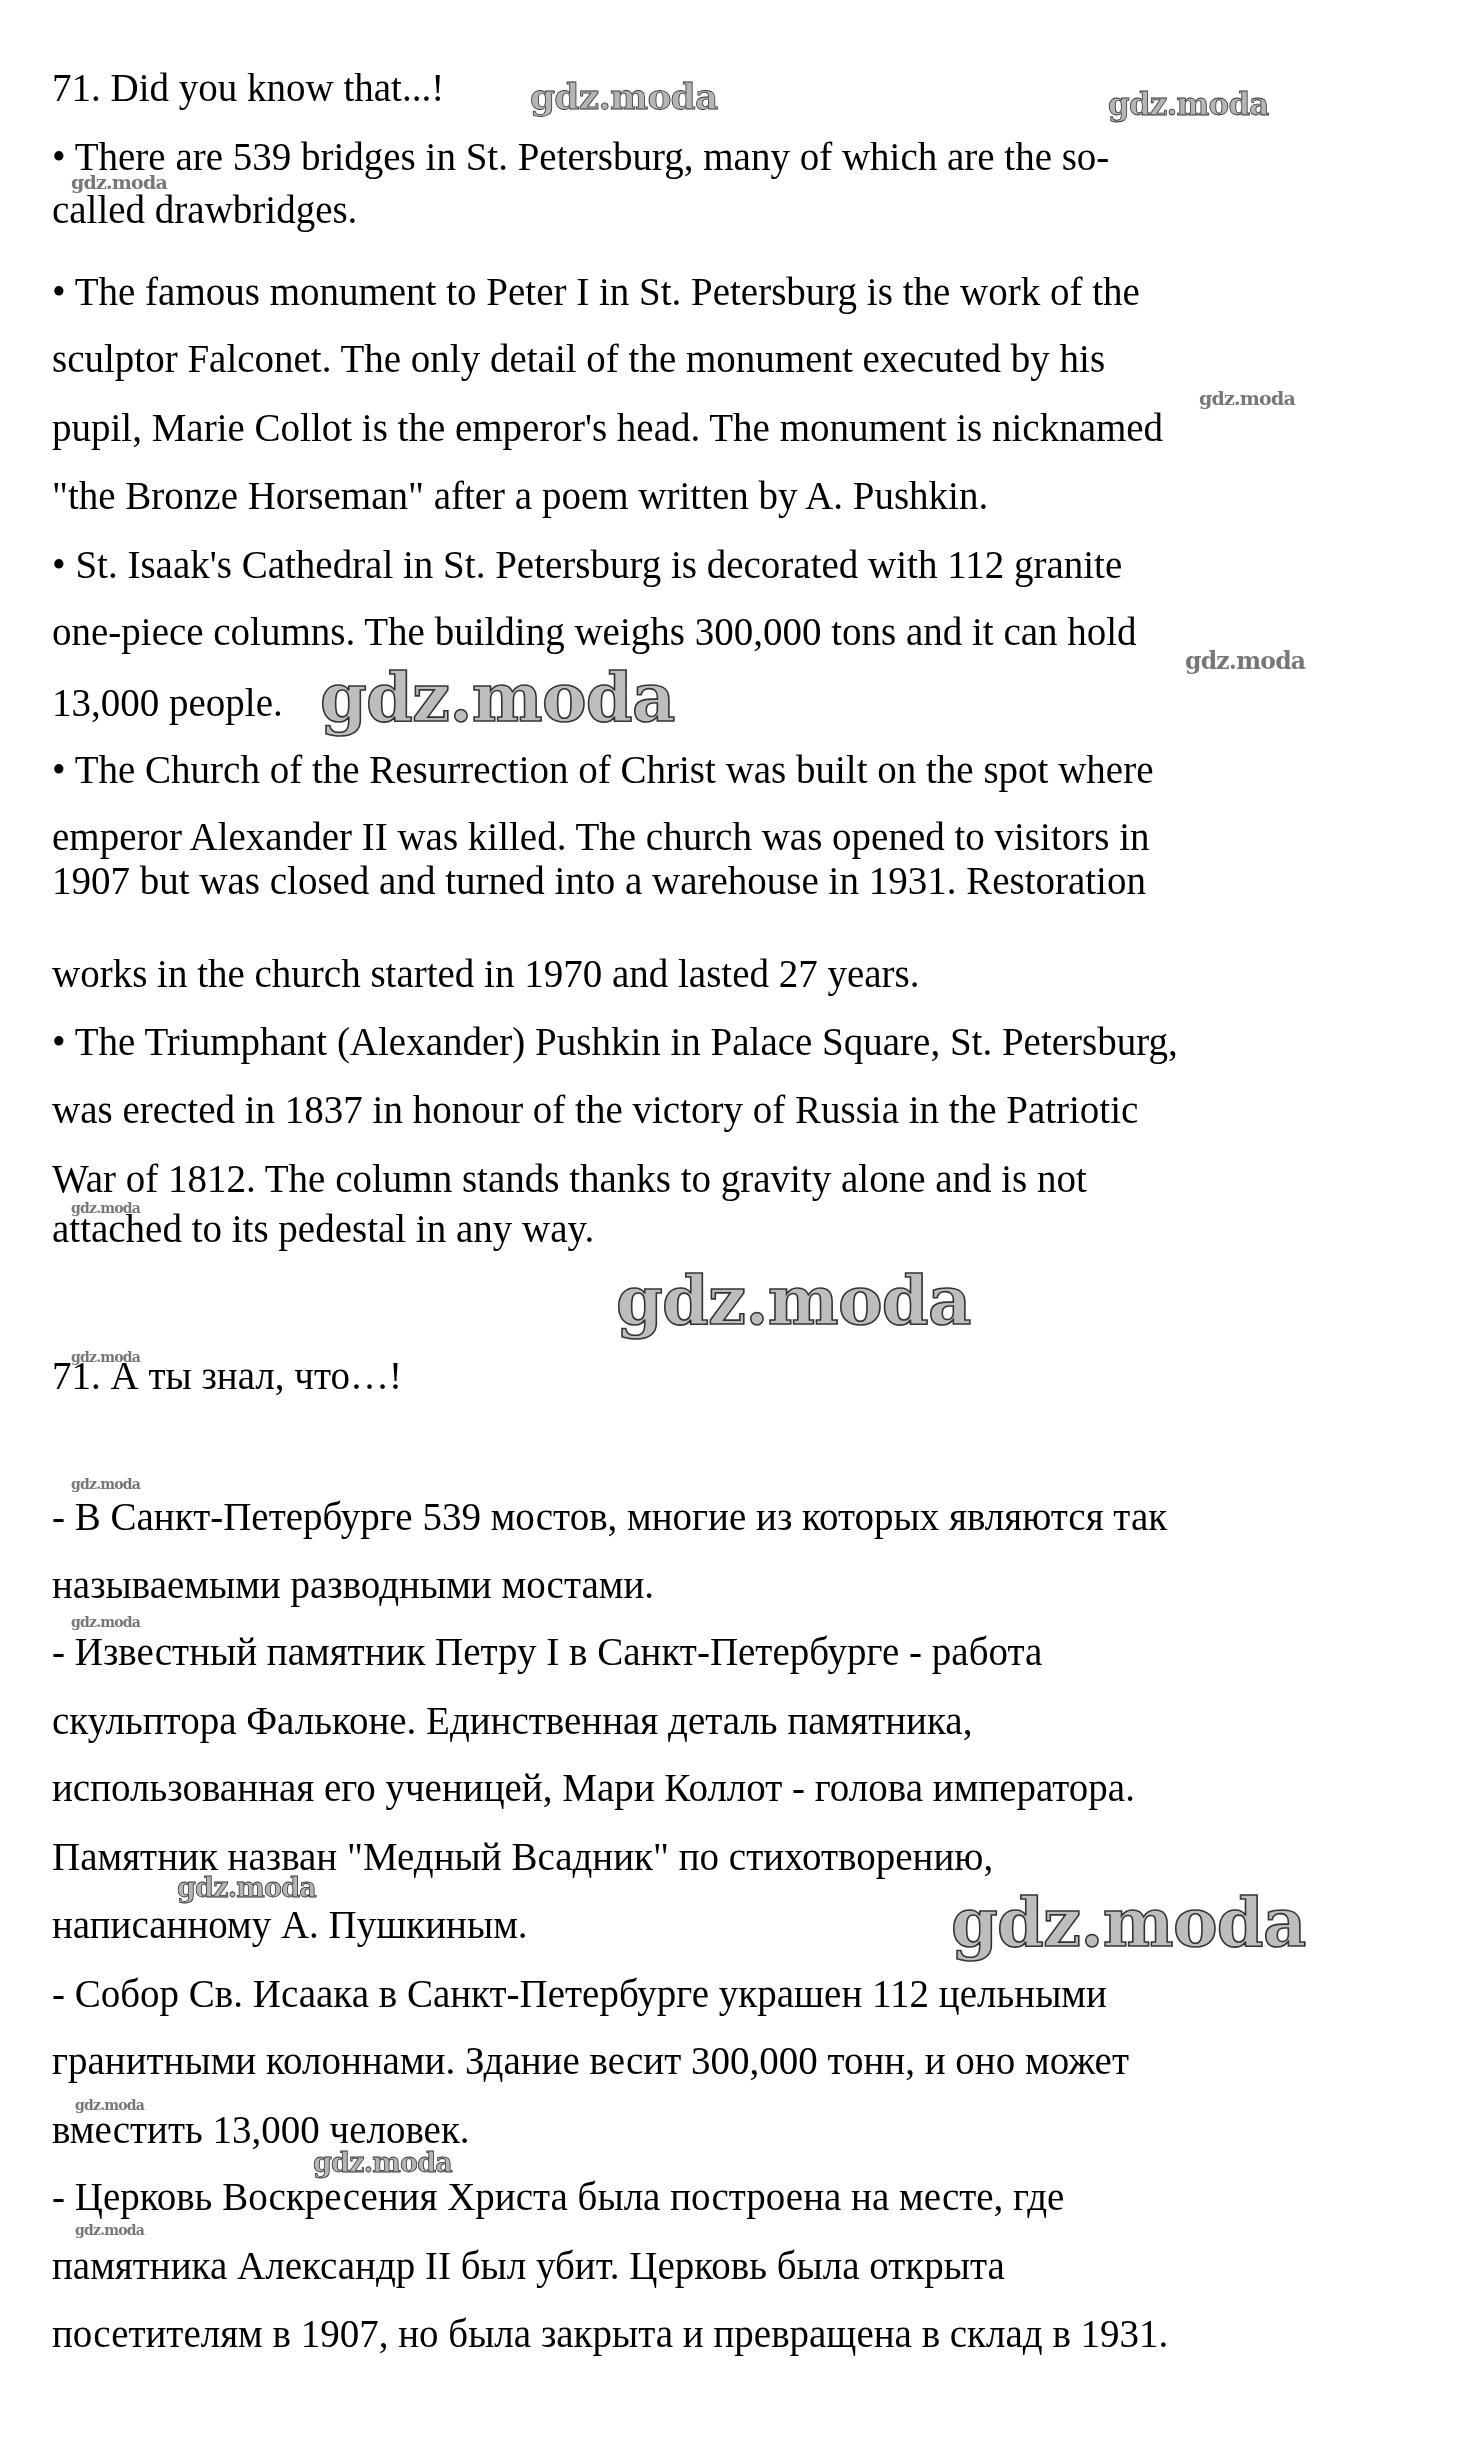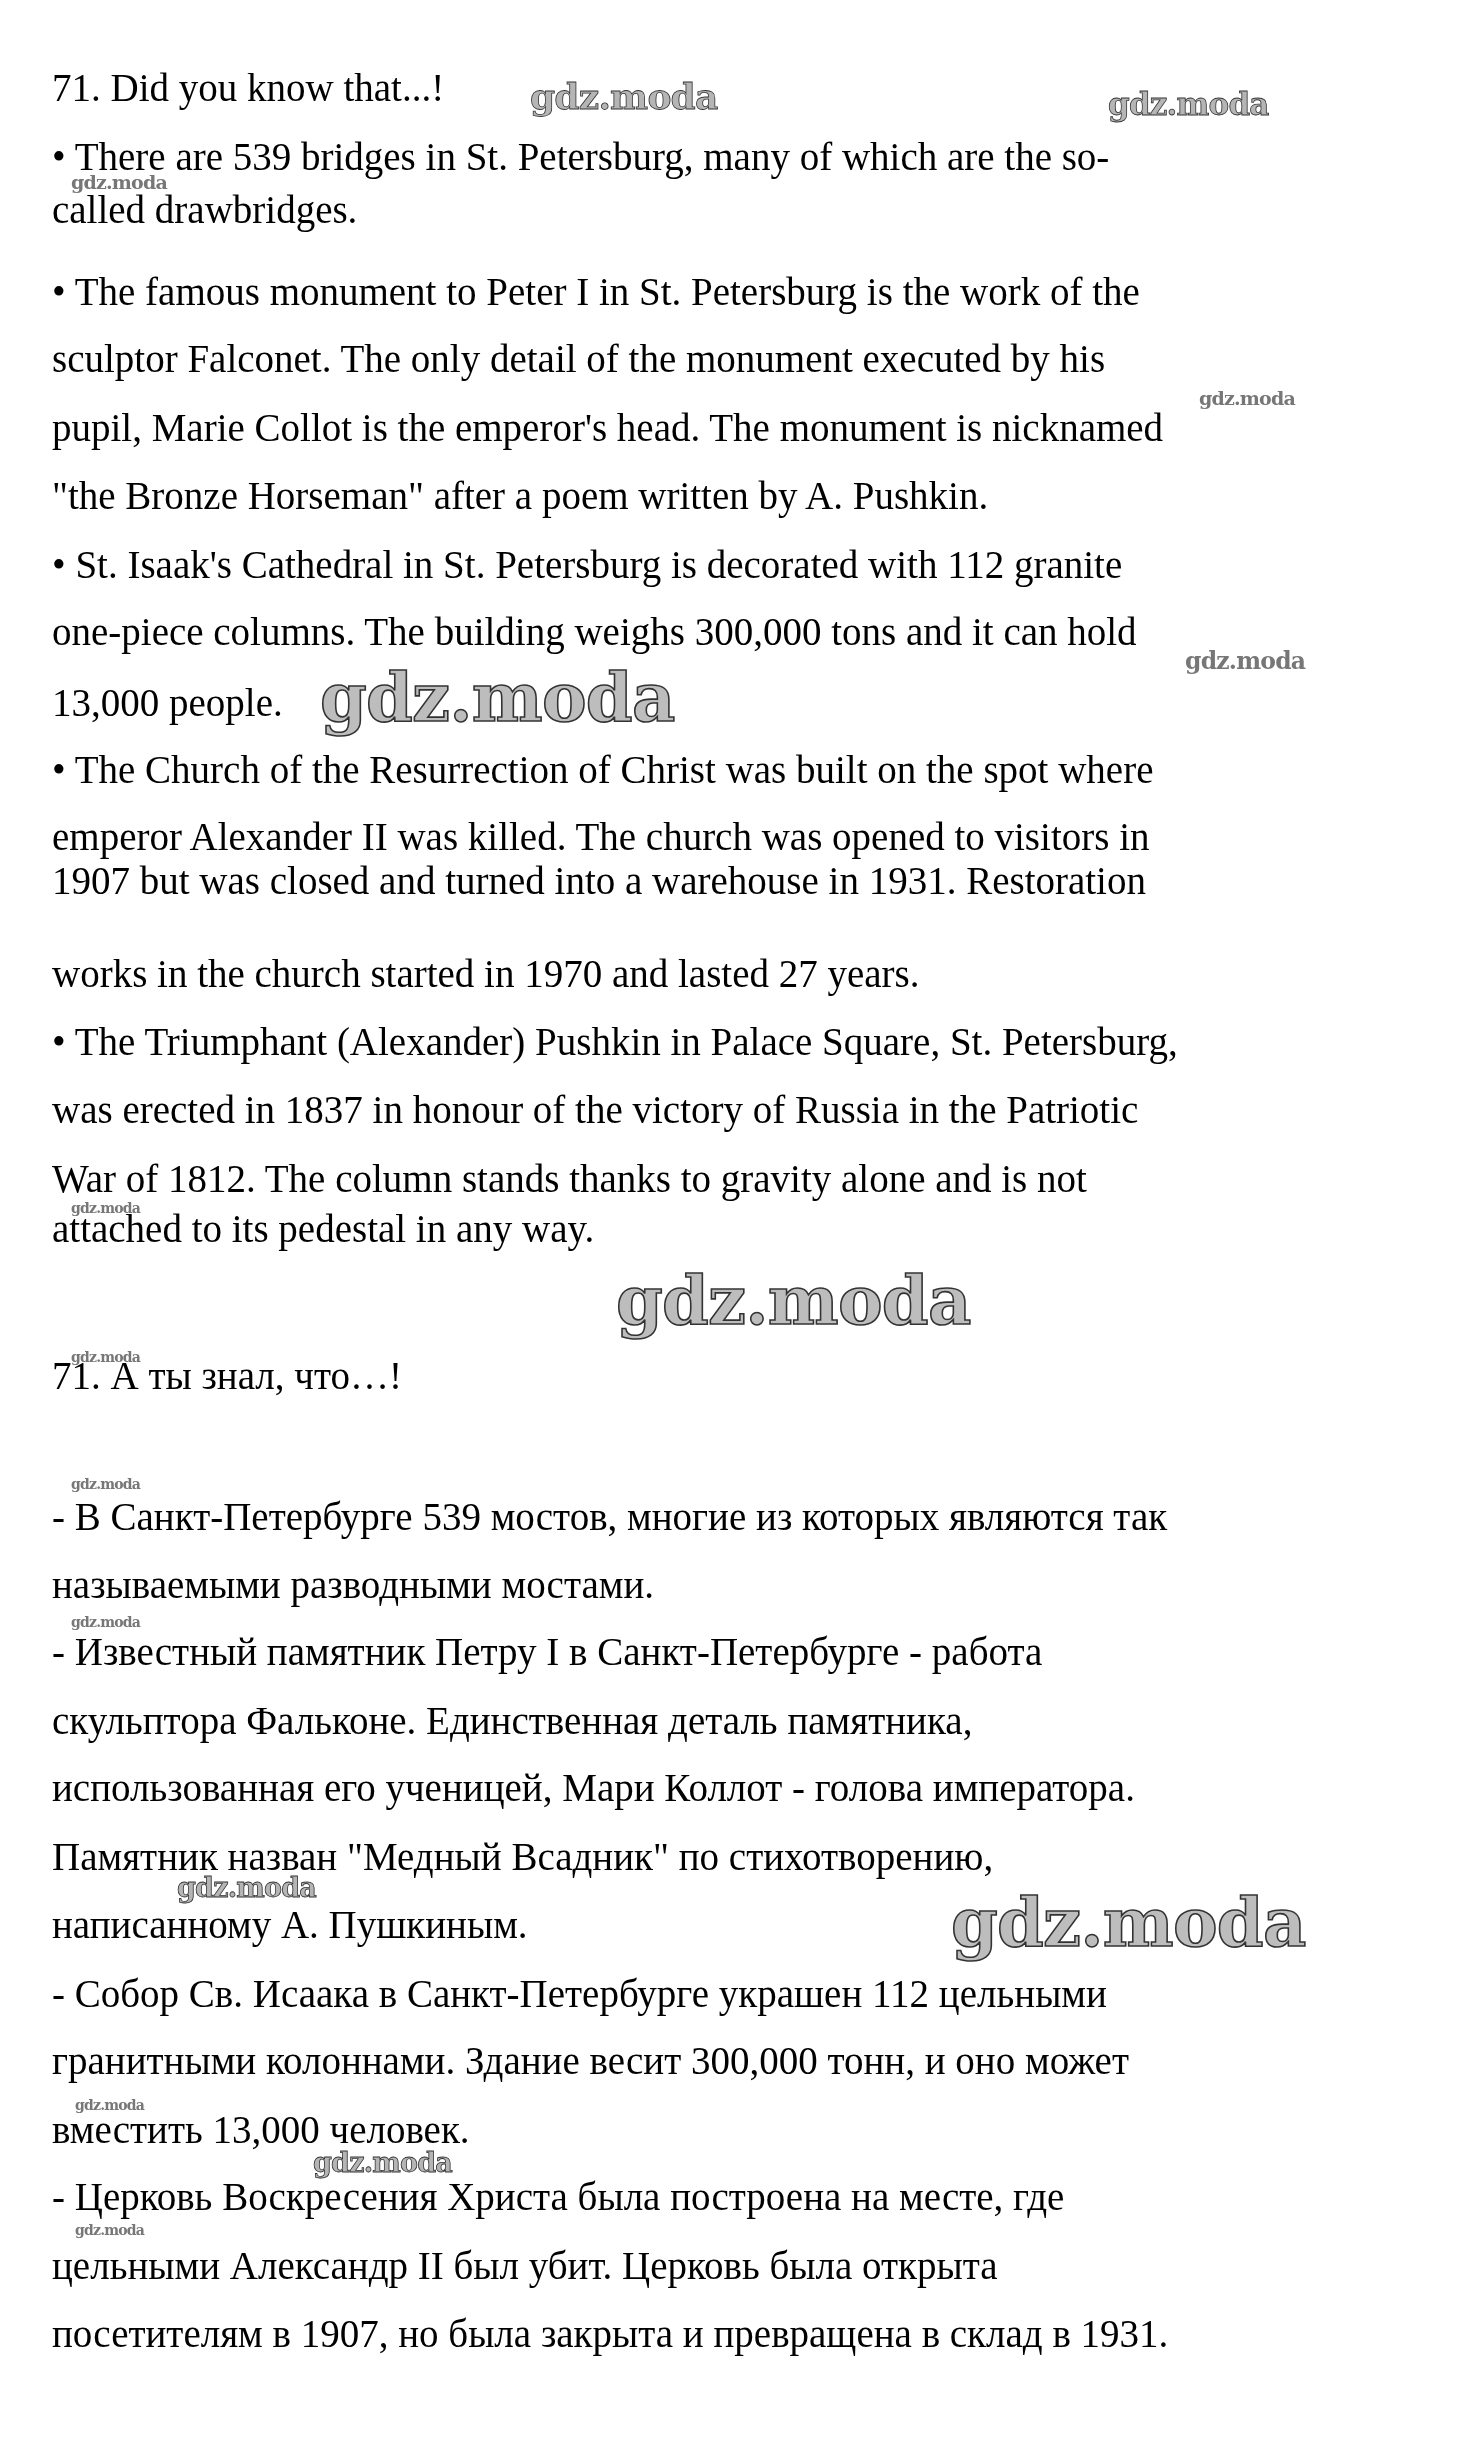--- a/index.html
+++ b/index.html
@@ -44,21 +44,21 @@
   <div class="line" style="top:1561px">называемыми разводными мостами.</div>
   <div class="line" style="top:1628px">- Известный памятник Петру I в Санкт-Петербурге - работа</div>
   <div class="line" style="top:1697px">скульптора Фальконе. Единственная деталь памятника,</div>
   <div class="line" style="top:1764px">использованная его ученицей, Мари Коллот - голова императора.</div>
   <div class="line" style="top:1833px">Памятник назван "Медный Всадник" по стихотворению,</div>
   <div class="line" style="top:1901px">написанному А. Пушкиным.</div>
   <div class="line" style="top:1970px">- Собор Св. Исаака в Санкт-Петербурге украшен 112 цельными</div>
   <div class="line" style="top:2037px">гранитными колоннами. Здание весит 300,000 тонн, и оно может</div>
   <div class="line" style="top:2106px">вместить 13,000 человек.</div>
   <div class="line" style="top:2173px">- Церковь Воскресения Христа была построена на месте, где</div>
-  <div class="line" style="top:2242px">цельными Александр II был убит. Церковь была открыта</div>
+  <div class="line" style="top:2242px">памятника Александр II был убит. Церковь была открыта</div>
   <div class="line" style="top:2310px">посетителям в 1907, но была закрыта и превращена в склад в 1931.</div>
 </div>
 
 <div class="wm mid" style="left:530px;top:75px">gdz.moda</div>
 <div class="wm mid" style="left:1108px;top:86px;font-size:31px">gdz.moda</div>
 <div class="wm small" style="left:71px;top:171px">gdz.moda</div>
 <div class="wm small" style="left:1199px;top:387px">gdz.moda</div>
 <div class="wm big" style="left:320px;top:658px">gdz.moda</div>
 <div class="wm small" style="left:1185px;top:647px;font-size:23.5px">gdz.moda</div>
 <div class="wm tiny" style="left:71px;top:1200px">gdz.moda</div>

